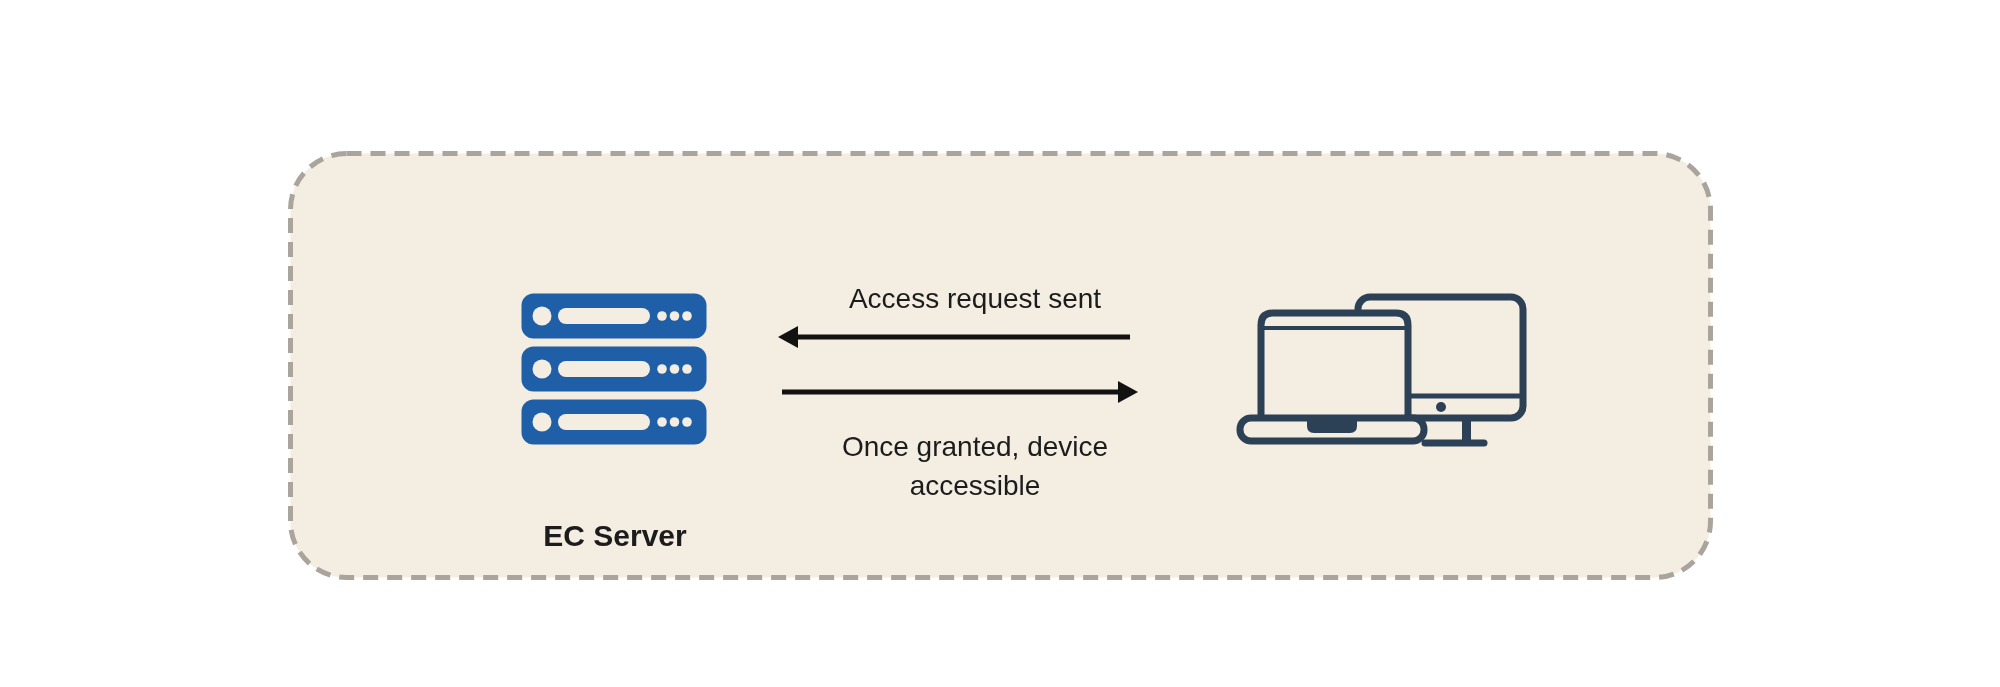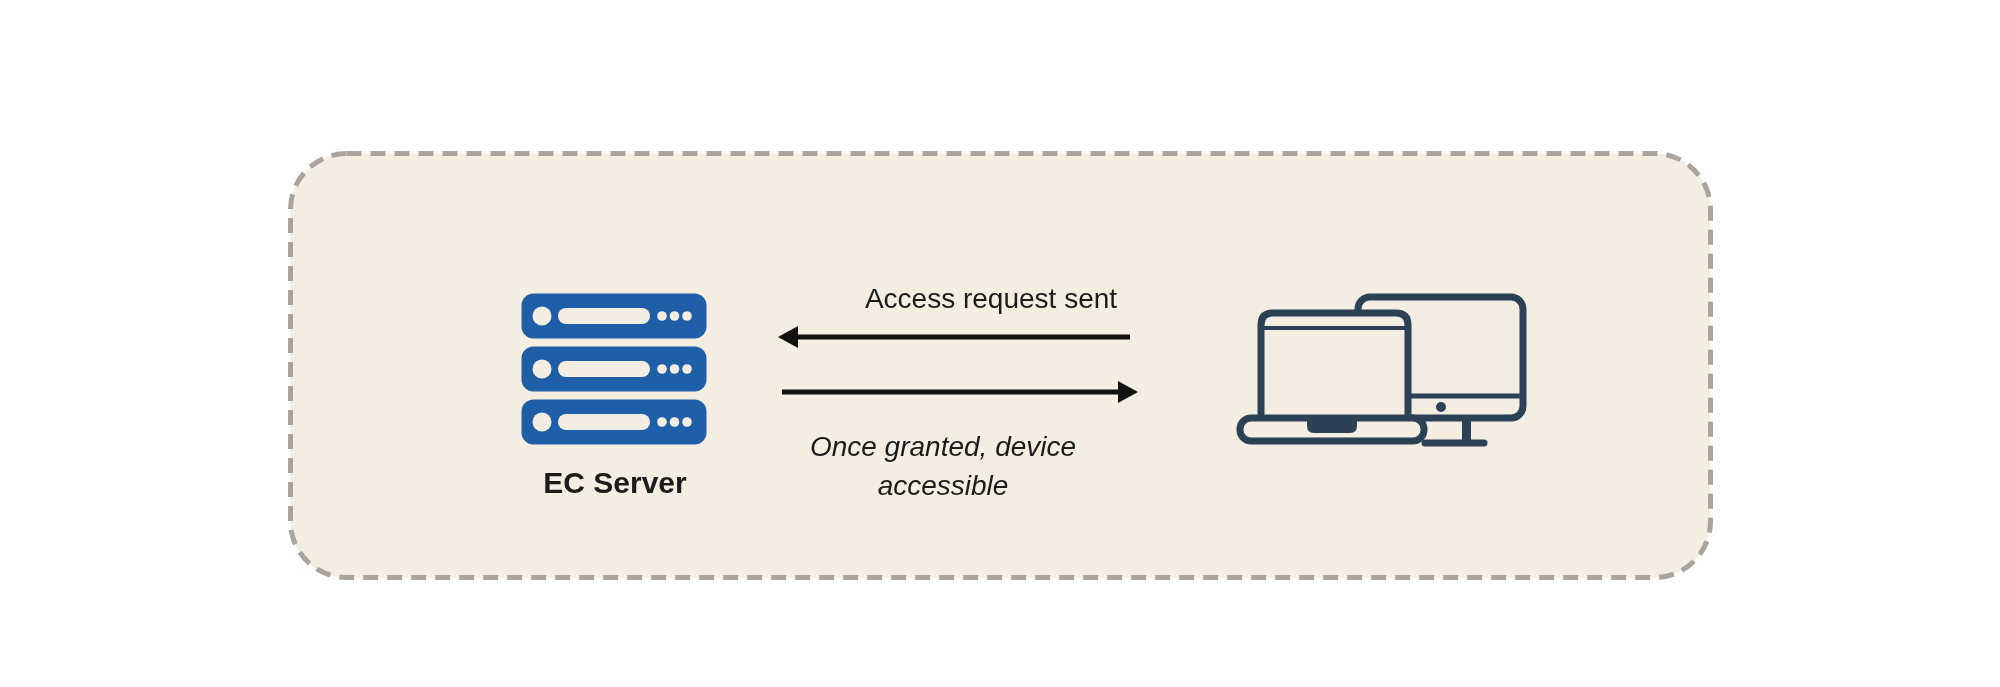--- a/index.html
+++ b/index.html
@@ -15,24 +15,24 @@
   body{margin:0;background:var(--page-bg);font-family:"Liberation Sans","DejaVu Sans",sans-serif;color:var(--text-black);}
   .canvas{position:relative;width:2000px;height:687px;background:var(--page-bg);overflow:hidden;}
   .panel{position:absolute;left:287px;top:150px;width:1427px;height:431px;}
   .panel-rect{fill:var(--panel-bg);stroke:var(--panel-border);stroke-width:5;stroke-dasharray:15 9;}
   .server-icon{position:absolute;left:521px;top:293px;width:190px;height:155px;}
   .endpoint-icon{position:absolute;left:1235px;top:290px;width:300px;height:160px;}
   .arrows{position:absolute;left:770px;top:315px;width:380px;height:100px;}
   .arrow-line{stroke:var(--arrow-black);stroke-width:5;}
   .arrow-head{fill:var(--arrow-black);}
   .caption{position:absolute;text-align:center;font-size:28px;line-height:1.38;color:var(--text-black);}
-  .caption-top{left:796px;top:280px;width:390px;}
-  .caption-bottom{left:791px;top:428px;width:304px;font-style:italic;}
+  .caption-top{left:780px;top:280px;width:390px;}
+  .caption-bottom{left:823px;top:428px;width:304px;}
   .node-label{position:absolute;text-align:center;font-size:30px;font-weight:600;color:var(--text-black);}
-  .server-label{left:465px;top:466px;width:300px;}
+  .server-label{left:465px;top:519px;width:300px;}
   .endpoint-label{left:1250px;top:492px;width:300px;}
   .navy-fill{fill:var(--endpoint-navy);}
   .bg-fill{fill:var(--panel-bg);}
 </style>
 </head>
 <body>
 
 <div class="canvas">
 
   <svg class="panel" viewBox="0 0 1427 431" aria-hidden="true">

